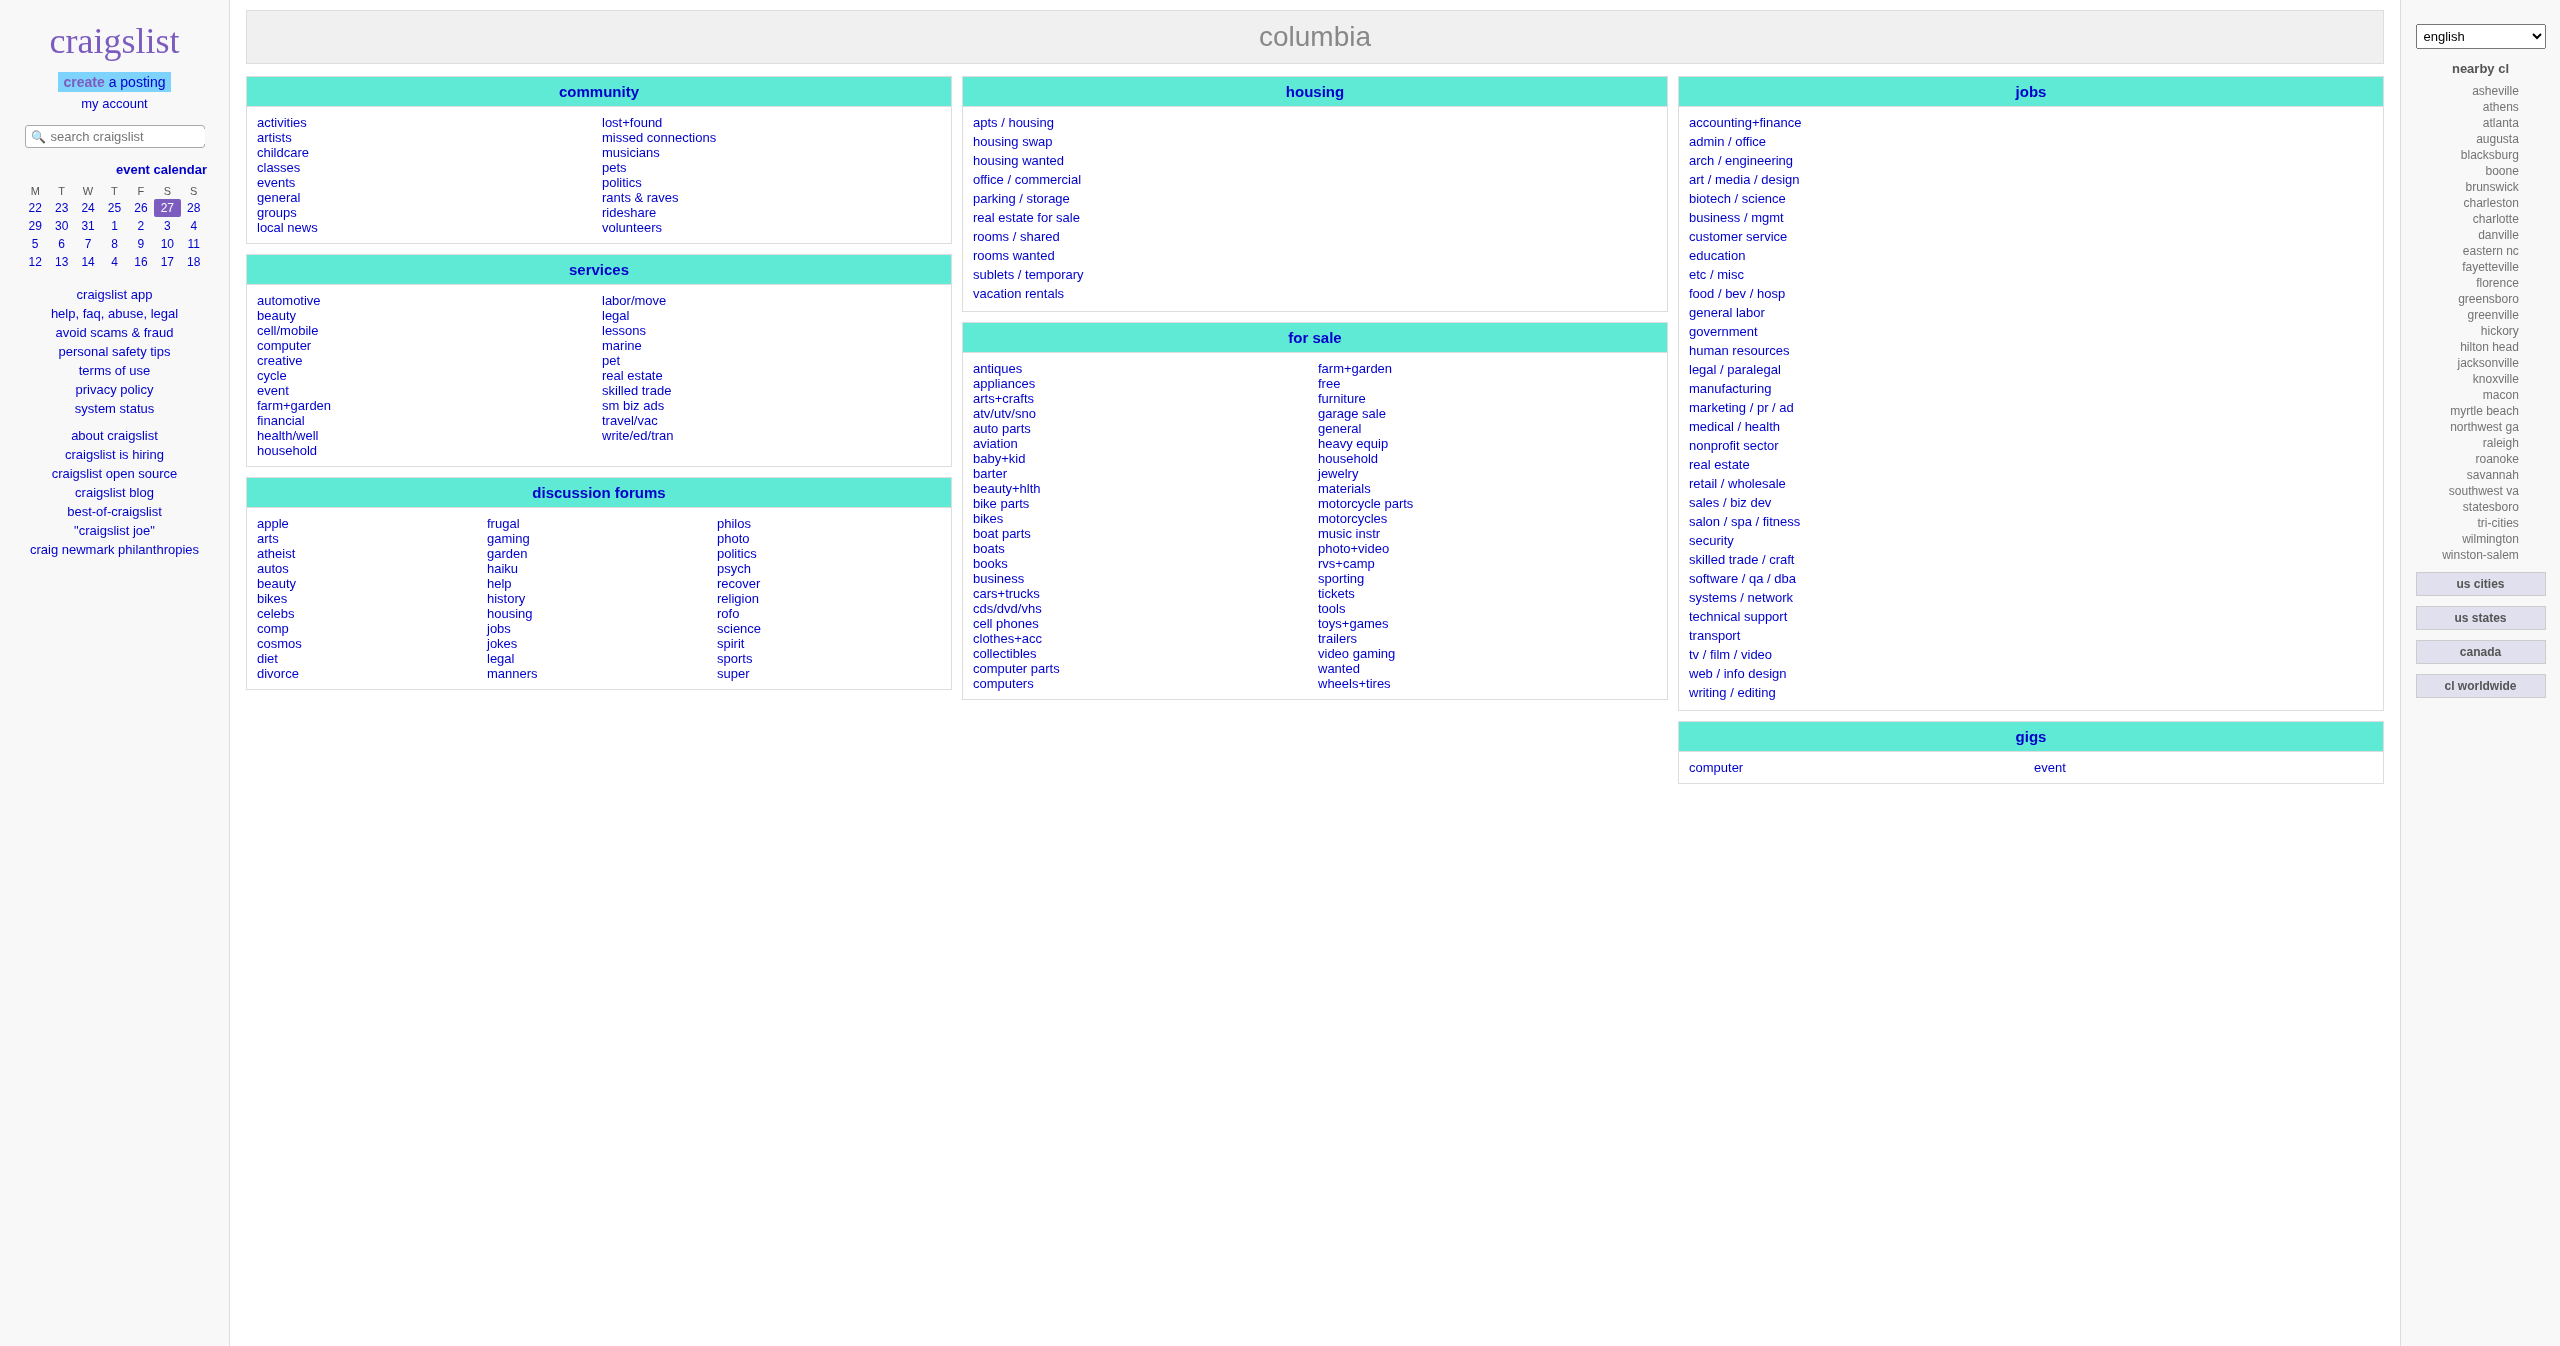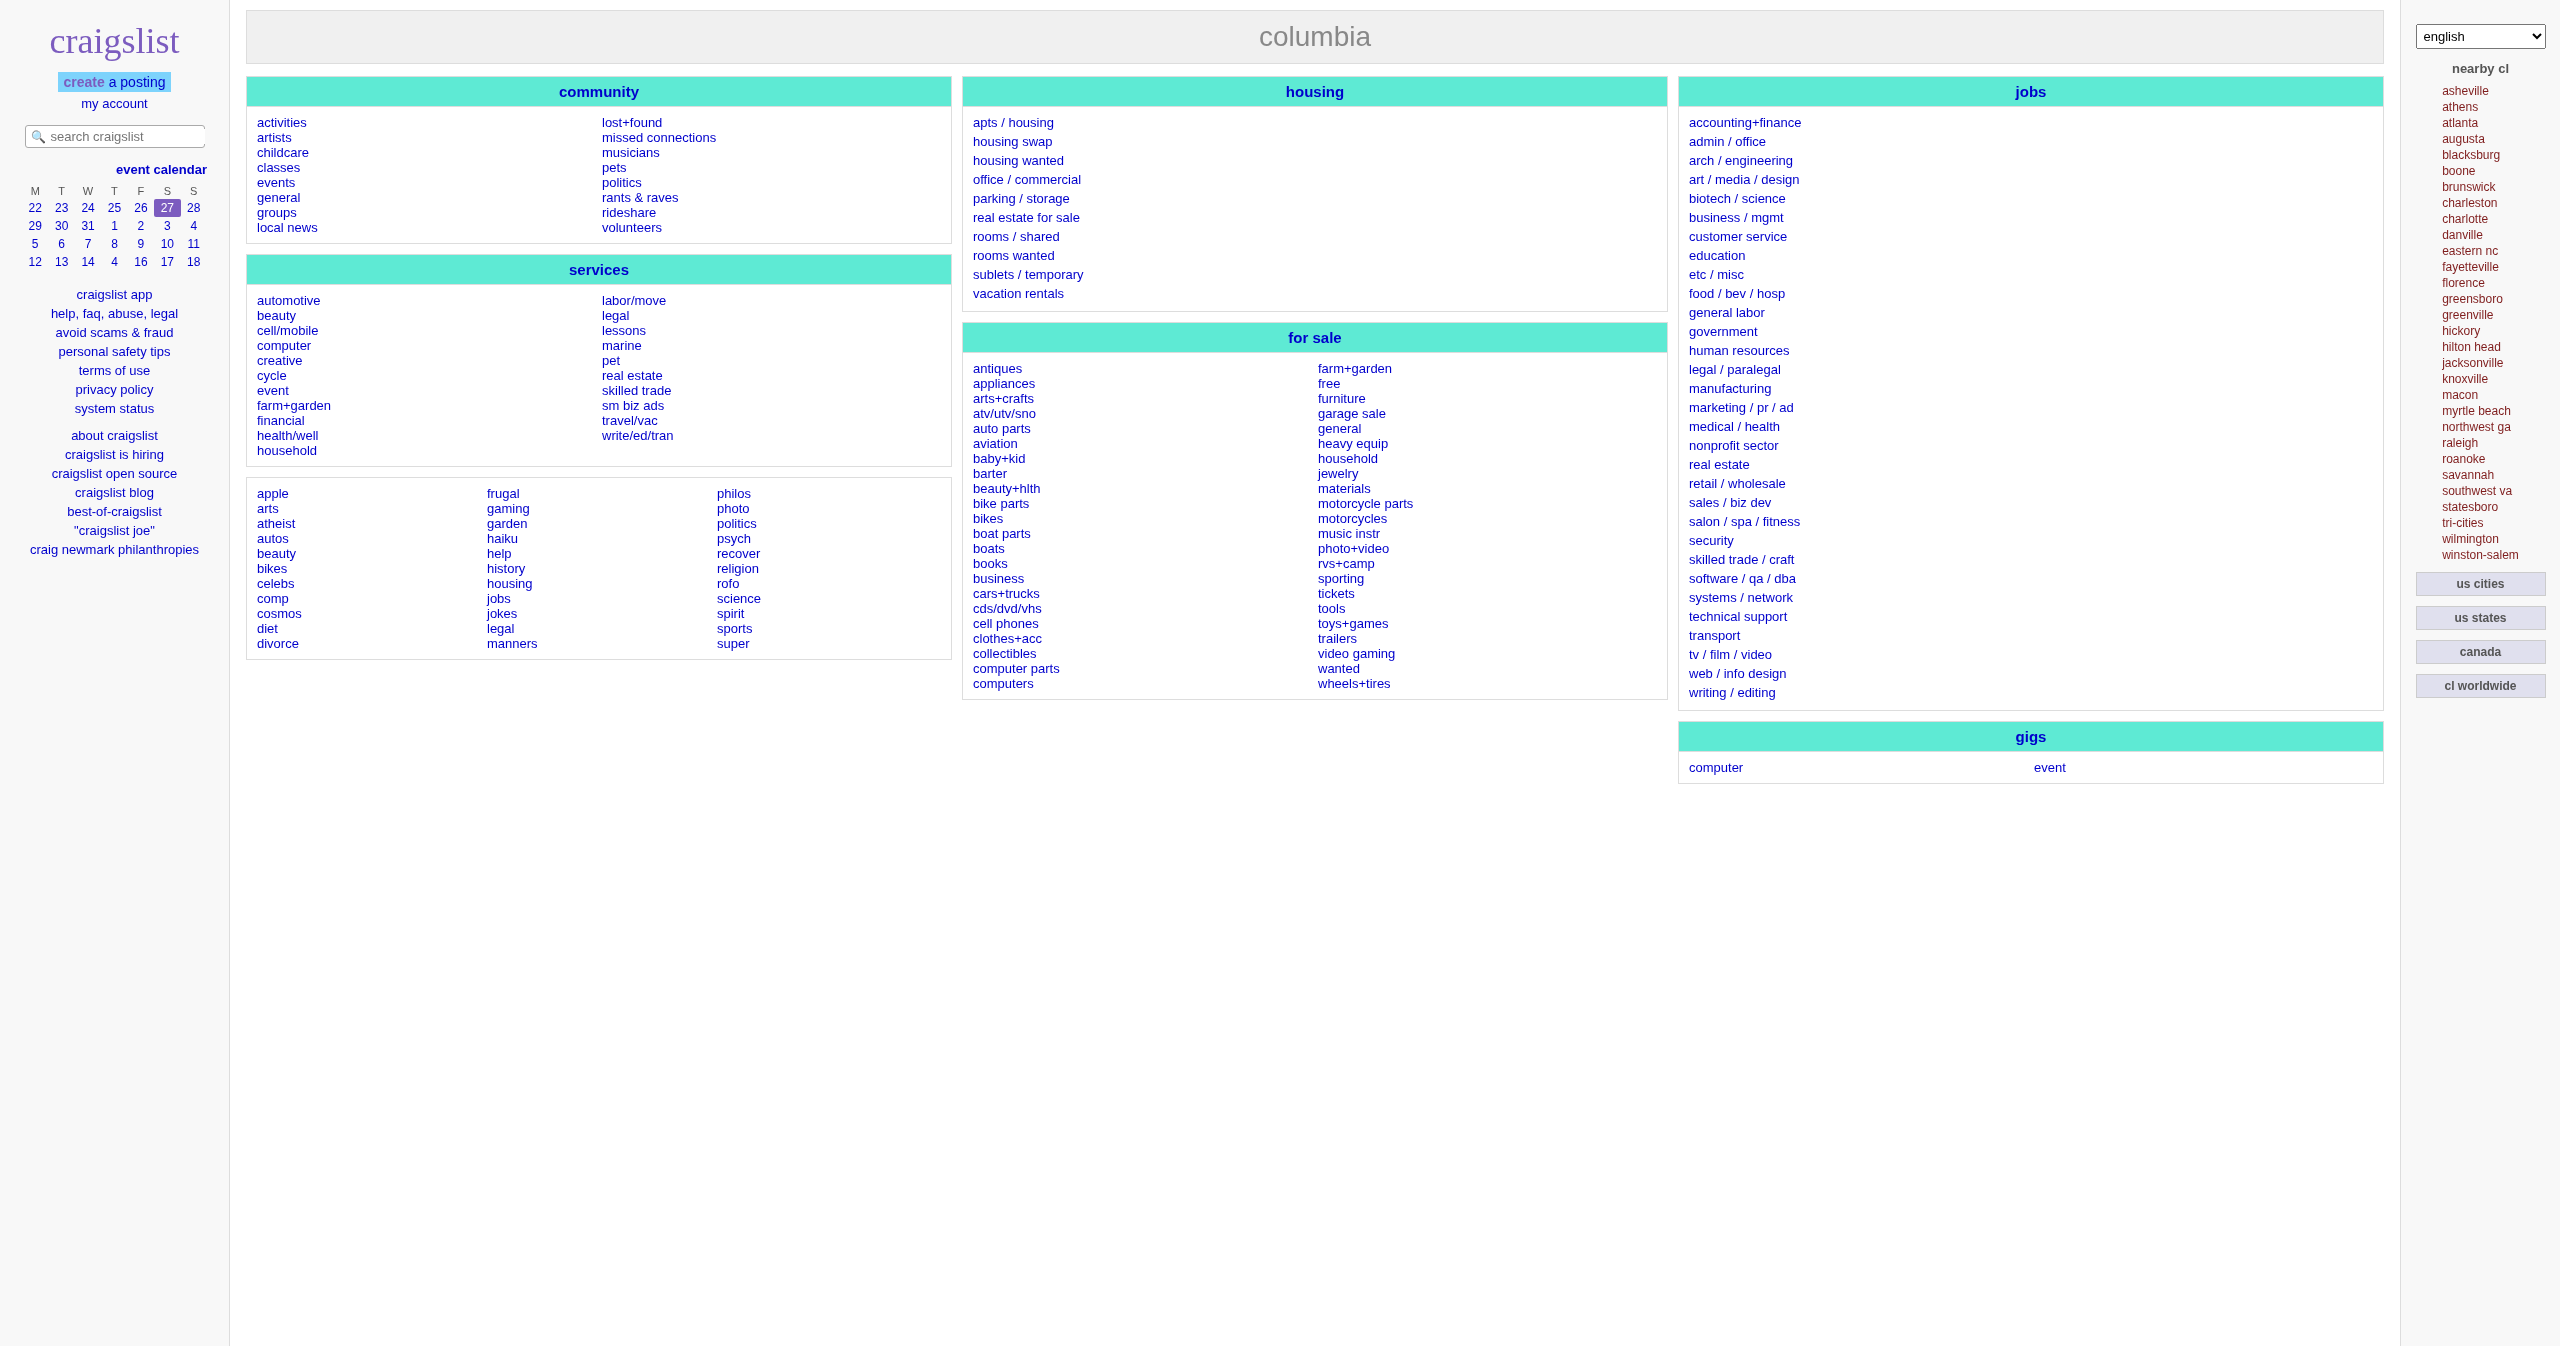--- a/index.html
+++ b/index.html
@@ -190,22 +190,22 @@
     }
     .nearby-header {
       font-size: 13px;
       font-weight: bold;
       color: #555;
       text-align: center;
       margin-bottom: 4px;
     }
     #right-sidebar a {
       font-size: 12px;
-      color: #7f1d1d;
-      text-align: left;
+      color: #737373;
+      text-align: right;
       display: block;
       width: 100%;
     }
     .rs-section-btn {
       background: #e0e0ee;
       border: 1px solid #ccc;
       padding: 4px 8px;
       text-align: center;
       font-size: 12px;
       font-weight: bold;
@@ -363,20 +363,21 @@
               <a href="#">financial</a>
               <a href="#">travel/vac</a>
               <a href="#">health/well</a>
               <a href="#">write/ed/tran</a>
               <a href="#">household</a>
               <span></span>
             </div>
         </div>
 
         <div class="section-box">
+          <div class="section-header">discussion forums</div>
           <div class="section-body forum-grid" id="forums-body">
               <a href="#">apple</a>
               <a href="#">frugal</a>
               <a href="#">philos</a>
               <a href="#">arts</a>
               <a href="#">gaming</a>
               <a href="#">photo</a>
               <a href="#">atheist</a>
               <a href="#">garden</a>
               <a href="#">politics</a>

